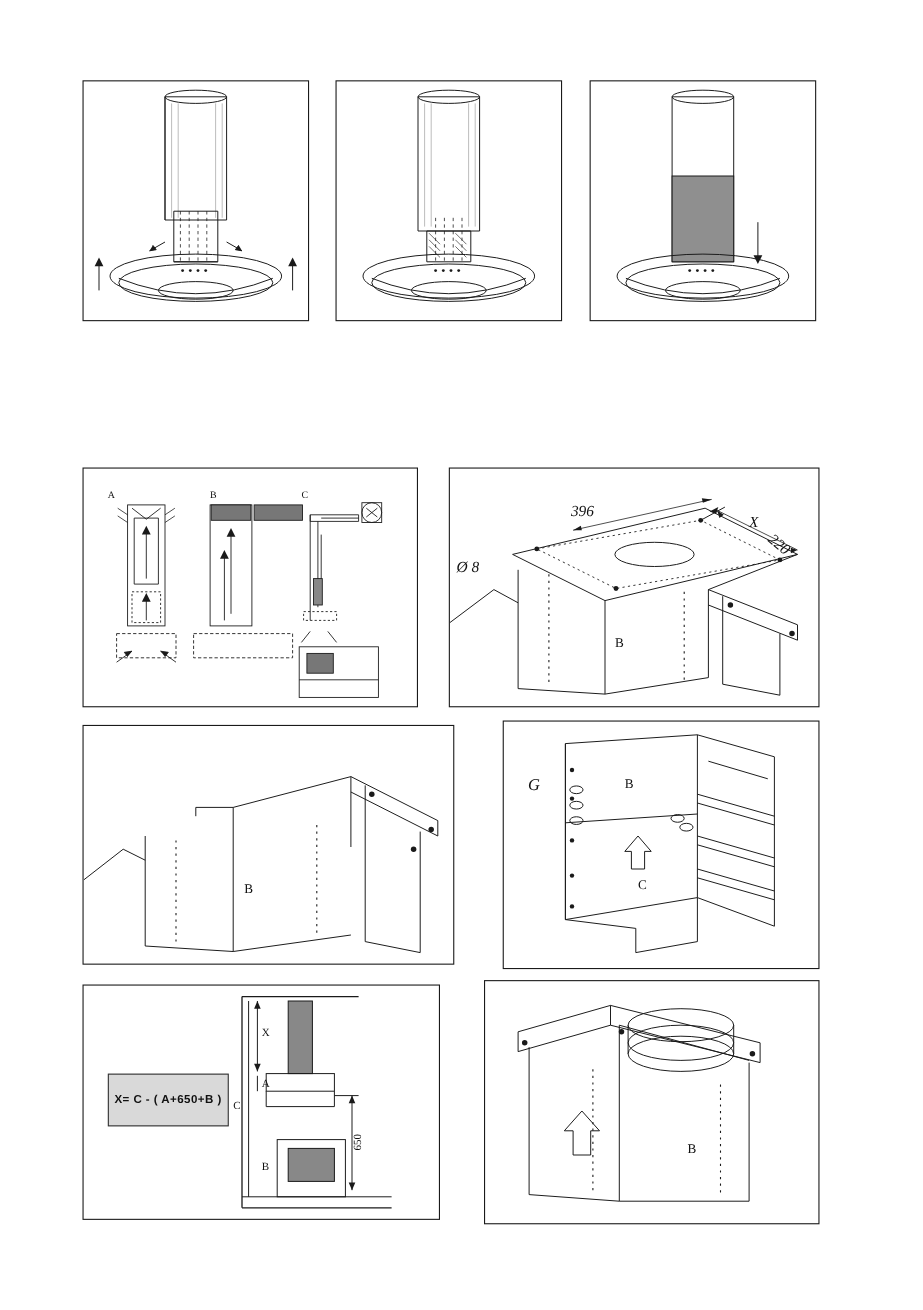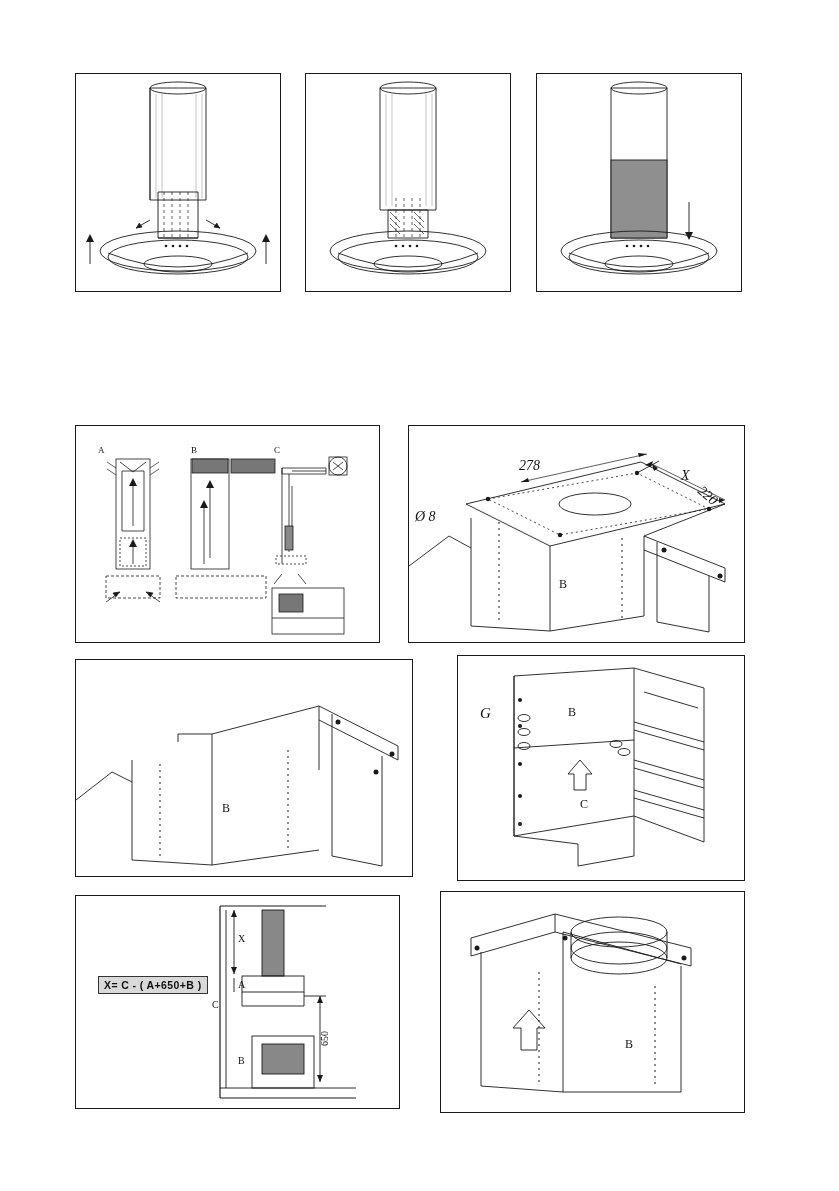--- a/index.html
+++ b/index.html
@@ -1,21 +1,21 @@
 <!DOCTYPE html>
 <html><head>
 <meta charset="utf-8">
 <style>
   html,body{margin:0;padding:0;background:#ffffff;}
   body{width:839px;height:1191px;position:relative;font-family:"Liberation Serif",serif;color:#111;}
   .page{position:absolute;inset:0;}
   .panel{position:absolute;border:1px solid #1a1a1a;background:#ffffff;box-sizing:border-box;overflow:hidden;}
   svg{display:block;}
   .formula{position:absolute;font-family:"Liberation Sans",sans-serif;font-size:10.5px;font-weight:bold;
-           background:#d9d9d9;border:1px solid #333;padding:2px 5px;letter-spacing:.4px;}
+           background:#d9d9d9;border:1px solid #333;padding:17px 5px;letter-spacing:.4px;}
   .dim{position:absolute;font-family:"Liberation Serif",serif;font-style:italic;font-size:14px;}
 </style>
 </head>
 <body>
 
 <div class="page">
 
   <div class="panel" style="left:75px;top:73px;width:206px;height:219px;">
     <svg width="204" height="217" viewBox="0 0 204 217">
       <g fill="none" stroke="#1a1a1a" stroke-width="0.9">
@@ -227,21 +227,21 @@
         <path d="M248 116 L248 196"></path>
         <path d="M300 150 L300 206"></path>
         <path d="M248 196 L300 206"></path>
       </g>
       <g fill="#1a1a1a" stroke="none">
         <circle cx="311" cy="150" r="2.5"></circle>
           <circle cx="255" cy="124" r="2.5"></circle>
       </g>
       <text x="150" y="162" font-family="Liberation Serif, serif" font-size="12" fill="#111">B</text>
     </svg>
-    <span class="dim" style="left:110px;top:32px;">278</span>
+    <span class="dim" style="left:110px;top:32px;">396</span>
     <span class="dim" style="left:288px;top:62px;transform:rotate(40deg);">220</span>
     <span class="dim" style="left:6px;top:59px;margin-top:24px;">Ø 8</span>
     <span class="dim" style="left:272px;top:42px;">X</span>
   </div>
 
   <div class="panel" style="left:75px;top:659px;width:338px;height:218px;">
     <svg width="336" height="216" viewBox="0 0 336 216">
       <g fill="none" stroke="#1a1a1a" stroke-width="0.9">
         <path d="M56 100 L56 200"></path>
         <path d="M136 74 L136 205"></path>

